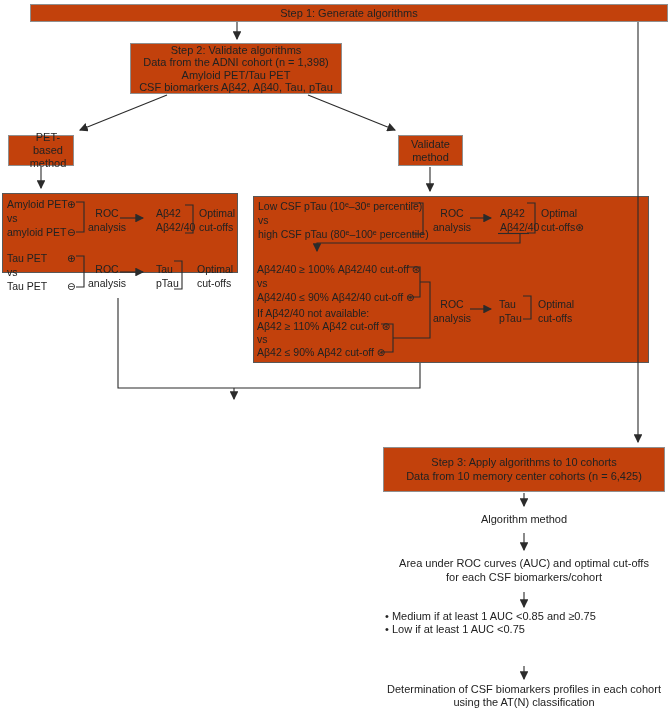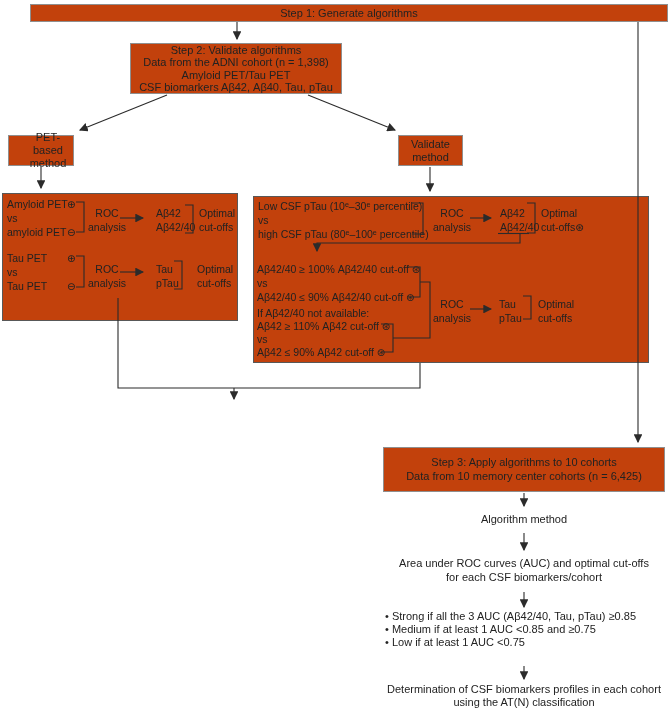--- a/index.html
+++ b/index.html
@@ -42,21 +42,21 @@
 
   <div class="box methodbox flexc lh13" style="left:8px;top:135px;width:66px;height:31px;padding-left:14px;">
       <div>PET-based</div>
       <div>method</div>
     </div>
   <div class="box methodbox flexc lh13" style="left:398px;top:135px;width:65px;height:31px;">
       <div>Validate</div>
       <div>method</div>
     </div>
 
-  <div class="box bigbox" style="left:2px;top:193px;width:236px;height:128px;text-decoration:underline;">
+  <div class="box bigbox" style="left:2px;top:193px;width:236px;height:80px;text-decoration:underline;">
     <div class="cmp" style="left:4px;top:3px;">
       <span>Amyloid PET</span>
         <span>⊕</span>
       <span>vs</span>
         <span></span>
       <span>amyloid PET</span>
         <span>⊖</span>
     </div>
     <div class="t ctr lh14" style="left:82px;top:12px;width:44px;">
         <div>ROC</div>
@@ -145,21 +145,20 @@
     </div>
 
   <div class="t ctr" style="left:454px;top:513px;width:140px;">
     <span>Algorithm method</span>
   </div>
   <div class="t ctr lh14" style="left:384px;top:556px;width:280px;white-space:normal;">
       <div>Area under ROC curves (AUC) and optimal cut-offs</div>
       <div>for each CSF biomarkers/cohort</div>
     </div>
   <div class="t left-al lh13" style="left:385px;top:610px;">
-      <div>• Strong if all the 3 AUC (Aβ42/40, Tau, pTau) ≥0.85</div>
       <div>• Medium if at least 1 AUC &lt;0.85 and ≥0.75</div>
       <div>• Low if at least 1 AUC &lt;0.75</div>
     </div>
   <div class="t ctr lh13" style="left:364px;top:683px;width:320px;white-space:normal;">
       <div>Determination of CSF biomarkers profiles in each cohort</div>
       <div>using the AT(N) classification</div>
     </div>
 
   <svg class="connectors" width="671" height="710" viewBox="0 0 671 710">
     <defs>

